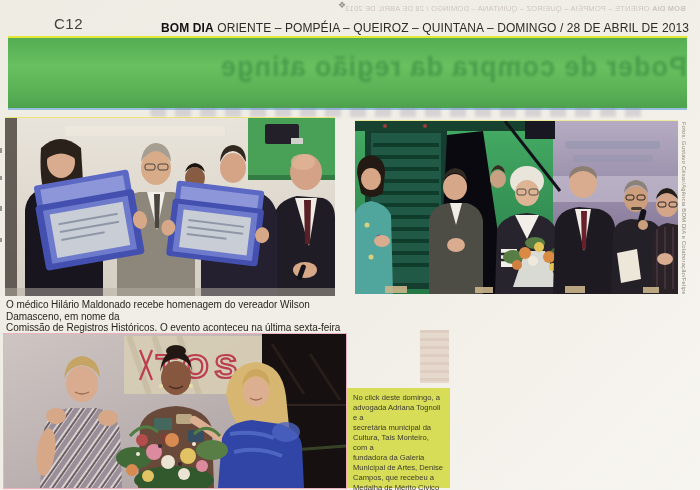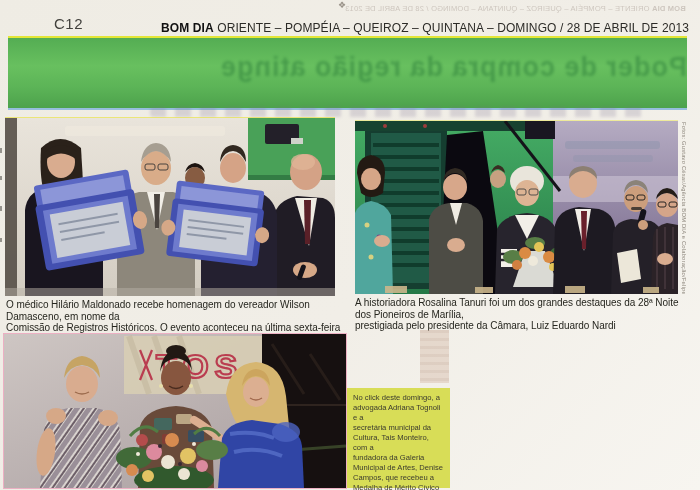--- a/index.html
+++ b/index.html
@@ -280,22 +280,20 @@
         <rect x="210" y="165" width="20" height="7" fill="#cdb687" opacity=".9"></rect>
         <rect x="288" y="166" width="16" height="6" fill="#cdb687" opacity=".9"></rect>
       </g>
     </svg>
   </div>
 
   <div class="credit">Fotos: Gustavo César/Agência BOM DIA e Colaboração/Felipe Barducci</div>
 
   <div class="caption caption1">O médico Hilário Maldonado recebe homenagem do vereador Wilson Damasceno, em nome da
 Comissão de Registros Históricos. O evento aconteceu na última sexta-feira (26) na Casa do Médico</div>
-  <div class="caption caption2">A historiadora Rosalina Tanuri foi um dos grandes destaques da 28ª Noite dos Pioneiros de Marília,
-prestigiada pelo presidente da Câmara, Luiz Eduardo Nardi</div>
 
   <div class="photo photo3">
     <svg width="342" height="154" viewBox="0 0 342 154">
       <defs>
         <linearGradient id="p3w" x1="0" y1="0" x2="1" y2="1">
           <stop offset="0" stop-color="#cfc6c3"></stop>
             <stop offset="1" stop-color="#a89c9e"></stop>
         </linearGradient>
         <pattern id="stripes" width="10" height="10" patternTransform="rotate(35)" patternUnits="userSpaceOnUse">
           <rect width="10" height="10" fill="#d9d3cf"></rect>

